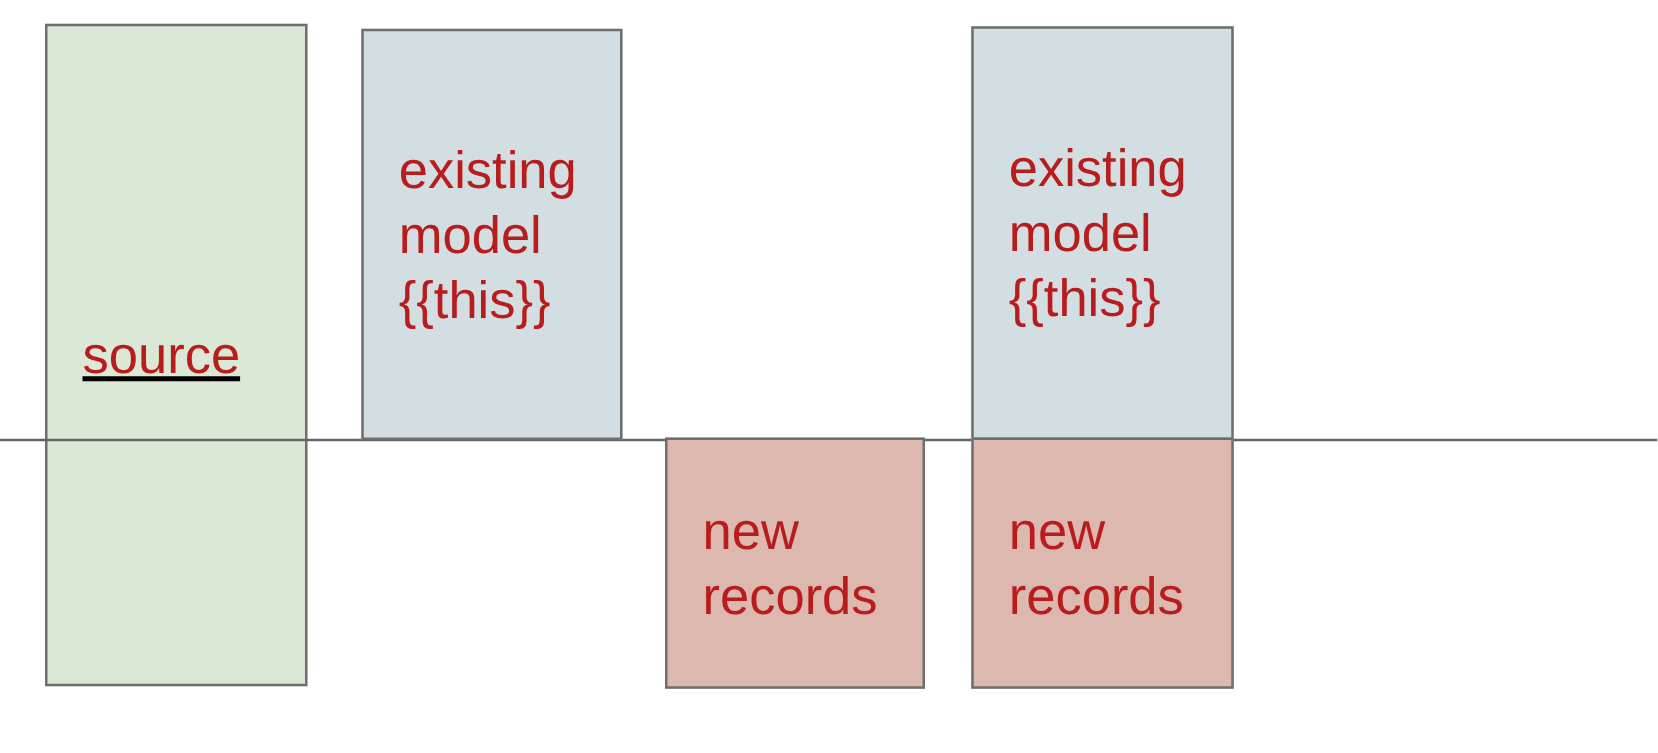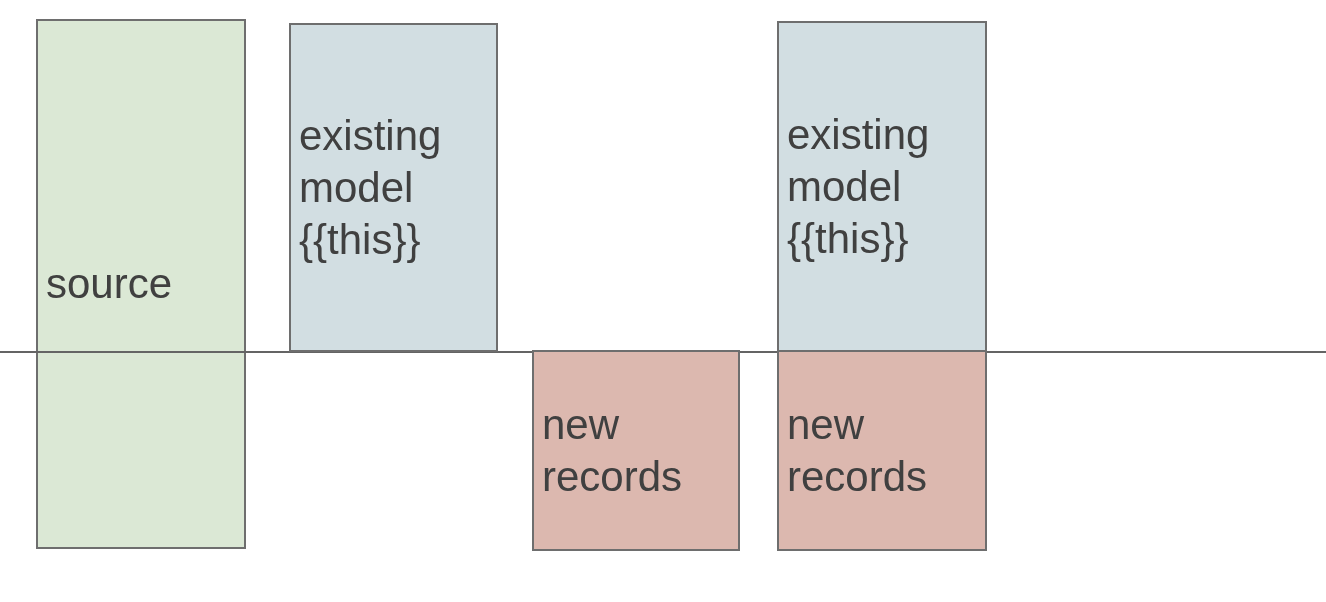--- a/index.html
+++ b/index.html
@@ -17,46 +17,46 @@
   }
   .box {
     position: absolute;
     box-sizing: border-box;
     border: 2px solid #6e6e6e;
     display: flex;
     align-items: center;
   }
   .box .lbl {
     display: block;
-    padding-left: 8px;
+    padding-left: 28px;
     padding-right: 6px;
     font-size: 42px;
     line-height: 52px;
-    color: #404040;
+    color: #b91c1c;
     white-space: pre-line;
     letter-spacing: 0px;
   }
   
   .b-source  { left: 36px;   top: 19px;  width: 210px; height: 530px; z-index: 1; }
   .hline     { position: absolute; left: 0; top: 351px; width: 1326px; height: 2px;
                z-index: 2; }
   .b-model1  { left: 289px;  top: 23px;  width: 209px; height: 329px; z-index: 3; }
   .b-new1    { left: 532px;  top: 350px; width: 208px; height: 201px; z-index: 3; }
   .b-model2  { left: 777px;  top: 21px;  width: 210px; height: 331px; z-index: 3; }
   .b-new2    { left: 777px;  top: 350px; width: 210px; height: 201px; z-index: 3; }
   .b-refresh { left: 1042px; top: 18px;  width: 209px; height: 531px; z-index: 3; }
 </style>
 </head>
 <body>
 
 <div class="canvas">
 
   <div class="hline" style="background: rgb(100, 100, 100);"></div>
 
-  <div class="box b-source" style="background: rgb(219, 232, 213);">
+  <div class="box b-source" style="background: rgb(219, 232, 213); text-decoration: underline;">
     <span class="lbl">source</span>
   </div>
 
   <div class="box b-model1" style="background: rgb(210, 222, 226);">
     <span class="lbl">existing
 model
 {{this}}</span>
   </div>
 
   <div class="box b-new1" style="background: rgb(220, 184, 175);">

